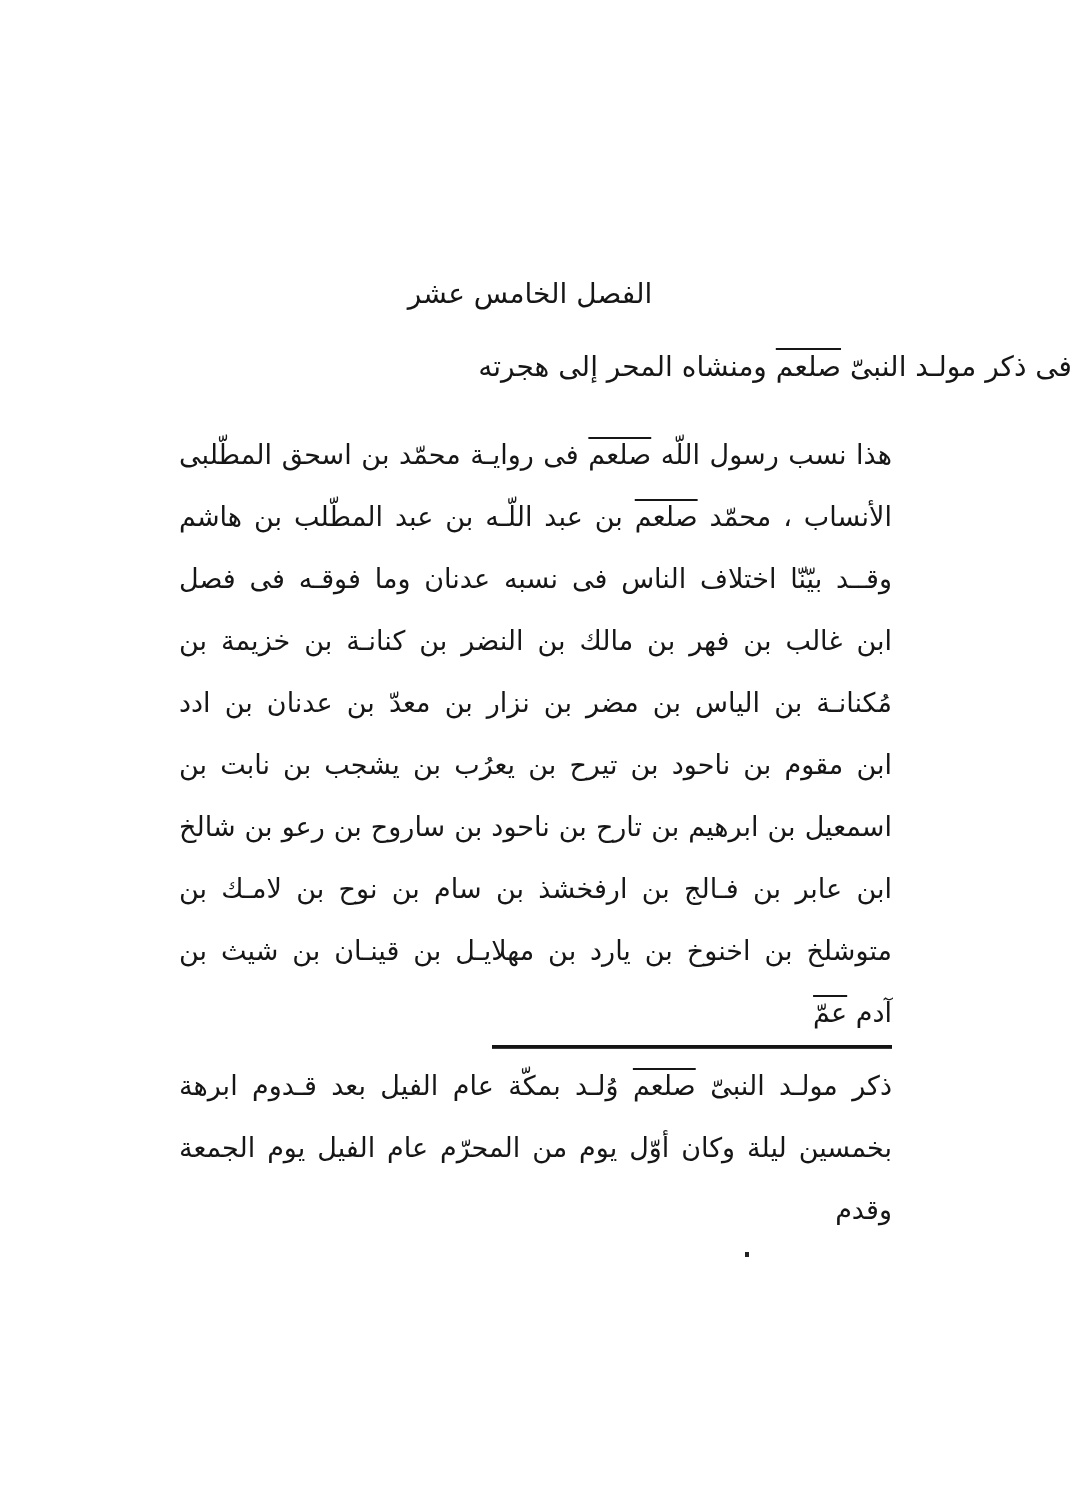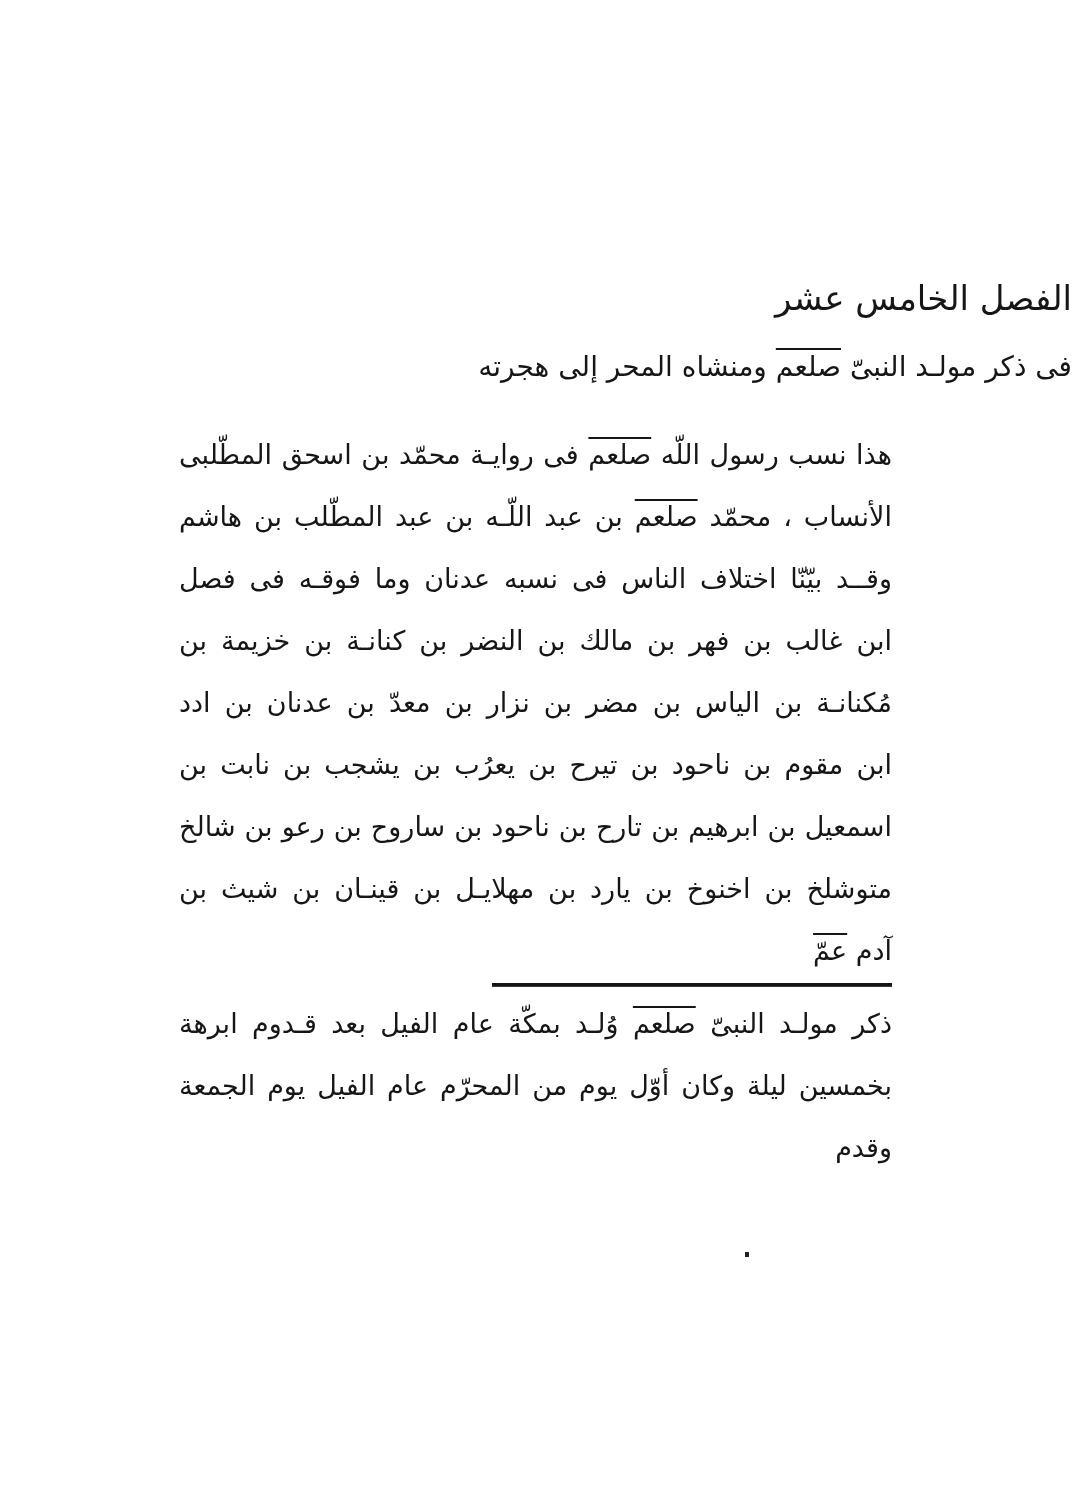--- a/index.html
+++ b/index.html
@@ -14,23 +14,23 @@
     background: #ffffff;
     overflow: hidden;
     font-family: "DejaVu Sans", sans-serif;
     color: #161616;
     direction: rtl;
   }
   .chapter-title {
     position: absolute;
     top: 276px;
     left: 0;
-    right: 0;
-    text-align: right;
-    font-size: 34px;
+    right: 12px;
+    text-align: center;
+    font-size: 28px;
     line-height: 1.3;
   }
   .subtitle {
     position: absolute;
     top: 346px;
     left: 0;
     right: 0;
     font-size: 28px;
   }
   .subtitle .line {
@@ -92,20 +92,21 @@
   <div class="text-block">
 
     <div>
         <div class="line"><span>هذا نسب رسول اللّه </span><span class="ovl">صلعم</span><span> فى روايـة محمّد بن اسحق المطّلبى</span></div>
         <div class="line"><span>الأنساب ، محمّد </span><span class="ovl">صلعم</span><span> بن عبد اللّـه بن عبد المطّلب بن هاشم</span></div>
         <div class="line"><span>وقــد بيّنّا اختلاف الناس فى نسبه عدنان وما فوقـه فى فصل</span></div>
         <div class="line"><span>ابن غالب بن فهر بن مالك بن النضر بن كنانـة بن خزيمة بن</span></div>
         <div class="line"><span>مُكنانـة بن الياس بن مضر بن نزار بن معدّ بن عدنان بن ادد</span></div>
         <div class="line"><span>ابن مقوم بن ناحود بن تيرح بن يعرُب بن يشجب بن نابت بن</span></div>
         <div class="line"><span>اسمعيل بن ابرهيم بن تارح بن ناحود بن ساروح بن رعو بن شالخ</span></div>
+        <div class="line"><span>ابن عابر بن فـالج بن ارفخشذ بن سام بن نوح بن لامـك بن</span></div>
         <div class="line"><span>متوشلخ بن اخنوخ بن يارد بن مهلايـل بن قينـان بن شيث بن</span></div>
         <div class="line short"><span>آدم </span><span class="ovl">عمّ</span></div>
       </div>
 
     <div class="separator"></div>
 
     <div>
         <div class="line"><span>ذكر مولـد النبىّ </span><span class="ovl">صلعم</span><span> وُلـد بمكّة عام الفيل بعد قـدوم ابرهة</span></div>
         <div class="line"><span>بخمسين ليلة وكان أوّل يوم من المحرّم عام الفيل يوم الجمعة وقدم</span></div>
       </div>

